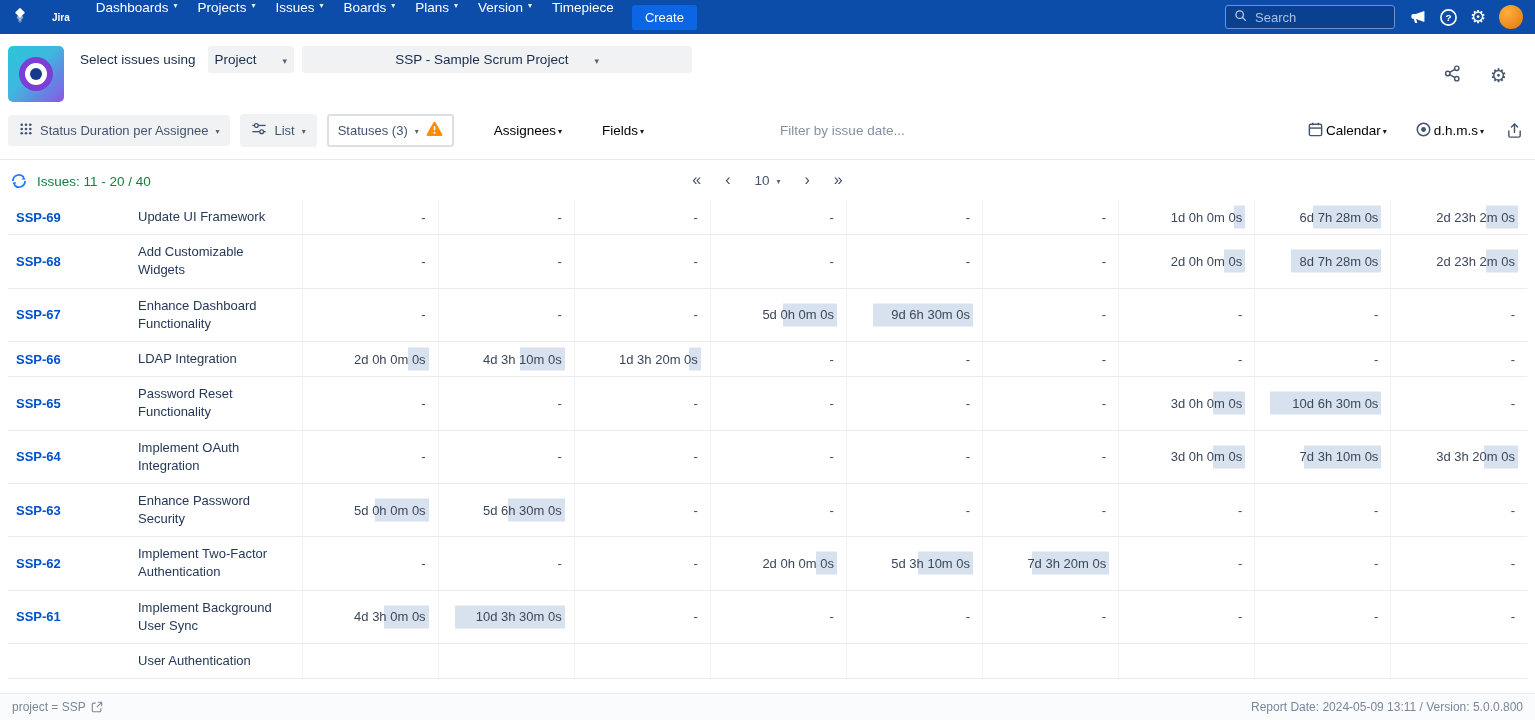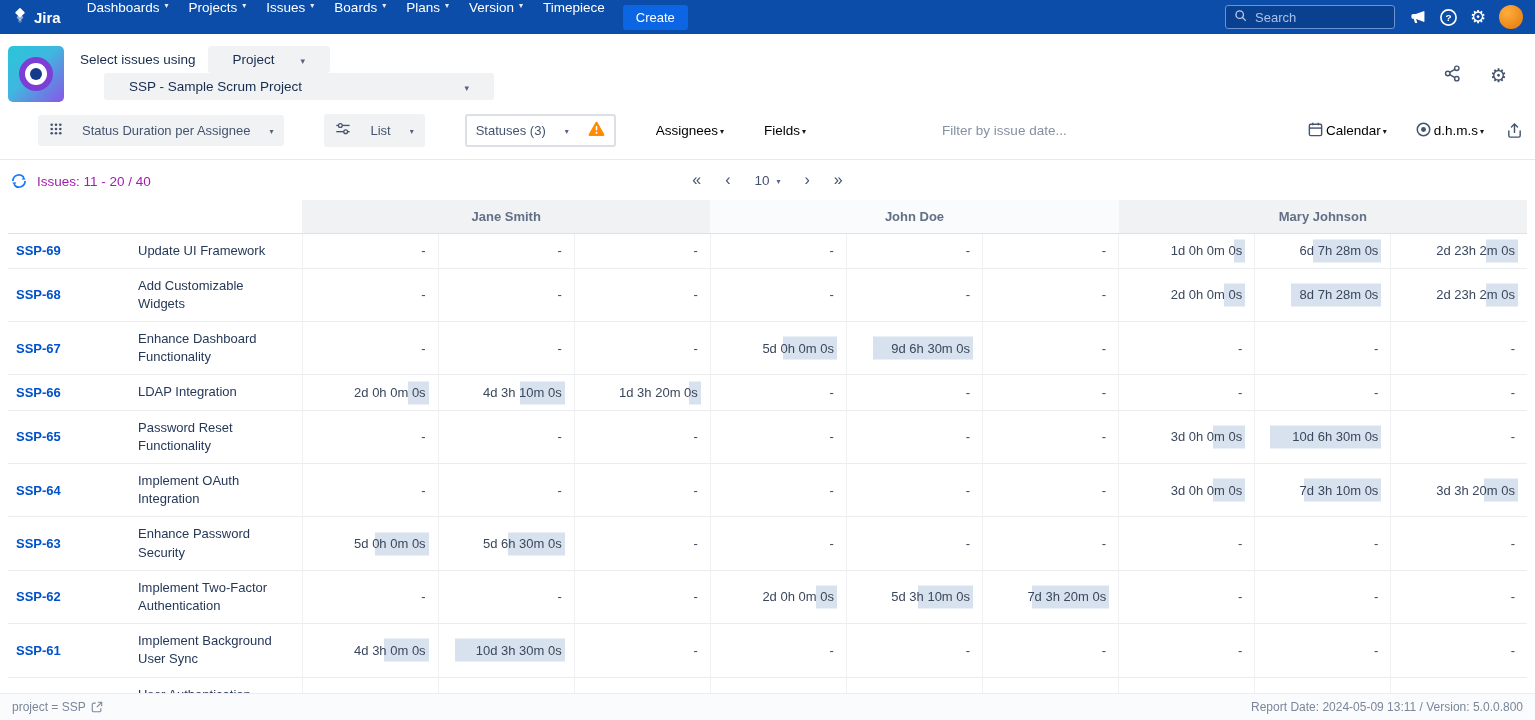--- a/index.html
+++ b/index.html
@@ -9,56 +9,56 @@
     --warn:#FF8B00;
     --bar:#D8E2EE;
   }
   *{box-sizing:border-box;}
   body{
     margin:0;width:1535px;height:720px;overflow:hidden;position:relative;
     font-family:"Liberation Sans",sans-serif;background:#fff;color:#172B4D;
   }
   
   .topnav{height:34px;background:var(--nav-bg);display:flex;align-items:center;padding:0 12px 0 10px;}
-  .brand{display:flex;align-items:center;gap:4px;color:#fff;font-weight:bold;font-size:15px;margin-right:16px;}
+  .brand{display:flex;align-items:center;gap:22px;color:#fff;font-weight:bold;font-size:10px;margin-right:16px;}
   .nav-item{color:#fff;font-size:13.5px;padding:0 10px;height:34px;display:flex;align-items:flex-start;gap:5px;cursor:pointer;white-space:nowrap;}
   .caret{font-size:8px;opacity:.9;transform:translateY(1px);}
   .create-btn{background:var(--accent);color:#fff;font-size:13px;font-weight:500;padding:5px 13px;border-radius:3px;margin-left:8px;border:none;cursor:pointer;font-family:inherit;}
   .nav-spacer{flex:1;}
   .search-box{width:170px;height:24px;background:#09408F;border:1px solid #6C92D4;border-radius:3px;display:flex;align-items:center;gap:6px;padding:0 8px;margin-right:8px;}
   .search-box input{background:transparent;border:none;outline:none;color:#D6E2F5;font-size:13px;width:100%;font-family:inherit;}
   .search-box input::placeholder{color:#A9C0E8;}
   .nav-icon{width:30px;height:34px;display:flex;align-items:center;justify-content:center;color:#fff;cursor:pointer;}
   .gear-glyph{font-size:18px;line-height:1;}
   .avatar{width:24px;height:24px;border-radius:50%;background:radial-gradient(circle at 35% 30%,#FFAE3D,#E2770A);margin-left:6px;flex:none;cursor:pointer;}
   
   .app-header{display:flex;align-items:flex-start;padding:12px 14px 6px 8px;}
   .app-icon{width:56px;height:56px;border-radius:5px;background:linear-gradient(135deg,#29C6D8 0%,#3FB7DF 45%,#8A55E6 100%);position:relative;flex:none;margin-right:16px;}
   .app-icon .blob{position:absolute;left:50%;top:50%;width:34px;height:34px;border-radius:50%;background:#7C3FD6;transform:translate(-50%,-50%);}
   .app-icon .lens{position:absolute;left:50%;top:50%;width:22px;height:22px;border-radius:50%;background:#fff;transform:translate(-50%,-50%);}
   .app-icon .pupil{position:absolute;left:50%;top:50%;width:12px;height:12px;border-radius:50%;background:#153A8C;transform:translate(-50%,-50%);}
-  .header-controls{display:flex;flex-direction:column;}
+  .header-controls{display:flex;flex-direction:row;gap:8px;}
   .hrow{display:flex;align-items:center;gap:12px;}
   .select-label{font-size:13.5px;color:#172B4D;}
-  .dd{background:#F1F2F4;border-radius:3px;padding:6px 25px;font-size:13.5px;color:#172B4D;display:flex;align-items:center;gap:26px;cursor:pointer;}
+  .dd{background:#F1F2F4;border-radius:3px;padding:6px 7px;font-size:13.5px;color:#172B4D;display:flex;align-items:center;gap:26px;cursor:pointer;}
   .dd .caret{color:#44546E;font-size:9px;}
-  .dd.project-dd{width:390px;justify-content:space-between;margin-left:24px;}
+  .dd.project-dd{width:390px;justify-content:center;}
   .header-actions{margin-left:auto;display:flex;align-items:center;gap:28px;color:#44546E;padding-top:18px;padding-right:14px;}
   .header-actions .gear-glyph{color:#44546E;font-size:19px;cursor:pointer;}
   
   .toolbar{display:flex;align-items:center;gap:10px;padding:6px 12px 12px 8px;border-bottom:1px solid #E7E9ED;}
-  .tb-btn{display:flex;align-items:center;gap:19px;background:#F1F2F4;border:none;border-radius:3px;padding:7px 11px;font-size:13px;font-weight:500;color:#44546E;font-family:inherit;cursor:pointer;white-space:nowrap;margin-left:30px;}
+  .tb-btn{display:flex;align-items:center;gap:7px;background:#F1F2F4;border:none;border-radius:3px;padding:7px 11px;font-size:13px;font-weight:500;color:#44546E;font-family:inherit;cursor:pointer;white-space:nowrap;}
   .tb-btn.outline{background:#fff;border:2px solid #DCDFE4;padding:5px 9px;}
   .tb-btn .caret{font-size:8px;}
   .tb-plain{background:none;border:none;display:flex;align-items:center;gap:2px;font-size:13.5px;color:#000000;font-family:inherit;cursor:pointer;padding:6px 6px;white-space:nowrap;}
   .date-filter{color:#8590A2;font-size:13.5px;margin-left:16px;cursor:text;}
   .toolbar-right{margin-left:auto;display:flex;align-items:center;gap:16px;}
   
   .results-bar{display:flex;align-items:center;padding:12px 12px 10px 10px;position:relative;}
-  .issues-label{font-size:13.5px;color:#a21caf;margin-left:9px;}
+  .issues-label{font-size:13.5px;color:#15803d;margin-left:9px;}
   .pagination{position:absolute;left:50%;top:50%;transform:translate(-50%,-50%);display:flex;align-items:center;gap:24px;color:#44546E;font-size:16px;}
   .page-btn{cursor:pointer;line-height:1;}
   .page-size{display:flex;align-items:center;gap:7px;font-size:13.5px;cursor:pointer;}
   
   .table-wrap{padding:0 8px;}
   table{width:100%;border-collapse:collapse;table-layout:fixed;}
   thead th{color:#626F86;font-weight:600;height:33px;font-size:13px;}
   th.group{text-align:center;}
   .g-shaded{background:#F1F2F4;}
   .g-light{background:#FAFBFC;}
@@ -298,26 +298,20 @@
         <col>
         <col>
         <col>
         <col>
         <col>
         <col>
         <col>
         <col>
     </colgroup>
     <thead id="report-thead">
-        <tr>
-          <th colspan="2"></th>
-          <th colspan="3" class="group g-shaded">Jane Smith</th>
-          <th colspan="3" class="group g-light">John Doe</th>
-          <th colspan="3" class="group g-shaded">Mary Johnson</th>
-        </tr>
       </thead>
     <tbody id="report-tbody">
         <tr>
           <td class="key"><a>SSP-69</a></td>
           <td class="summary">Update UI Framework</td>
           <td class="dur"><span class="val">-</span></td>
           <td class="dur"><span class="val">-</span></td>
           <td class="dur"><span class="val">-</span></td>
           <td class="dur"><span class="val">-</span></td>
           <td class="dur"><span class="val">-</span></td>

